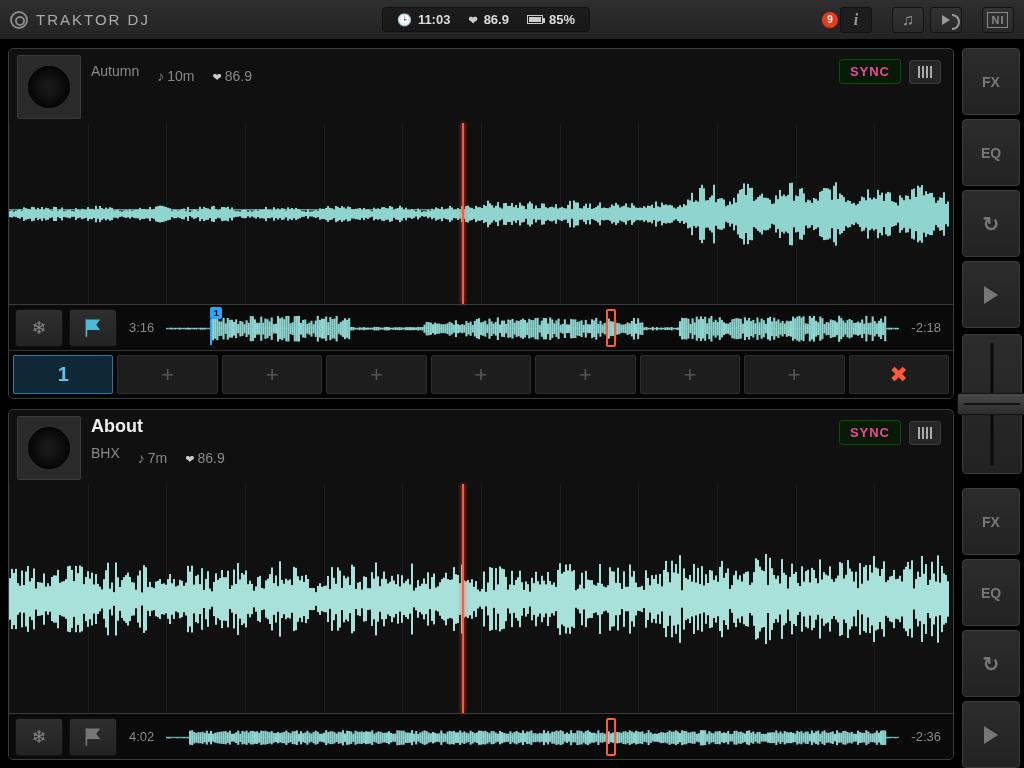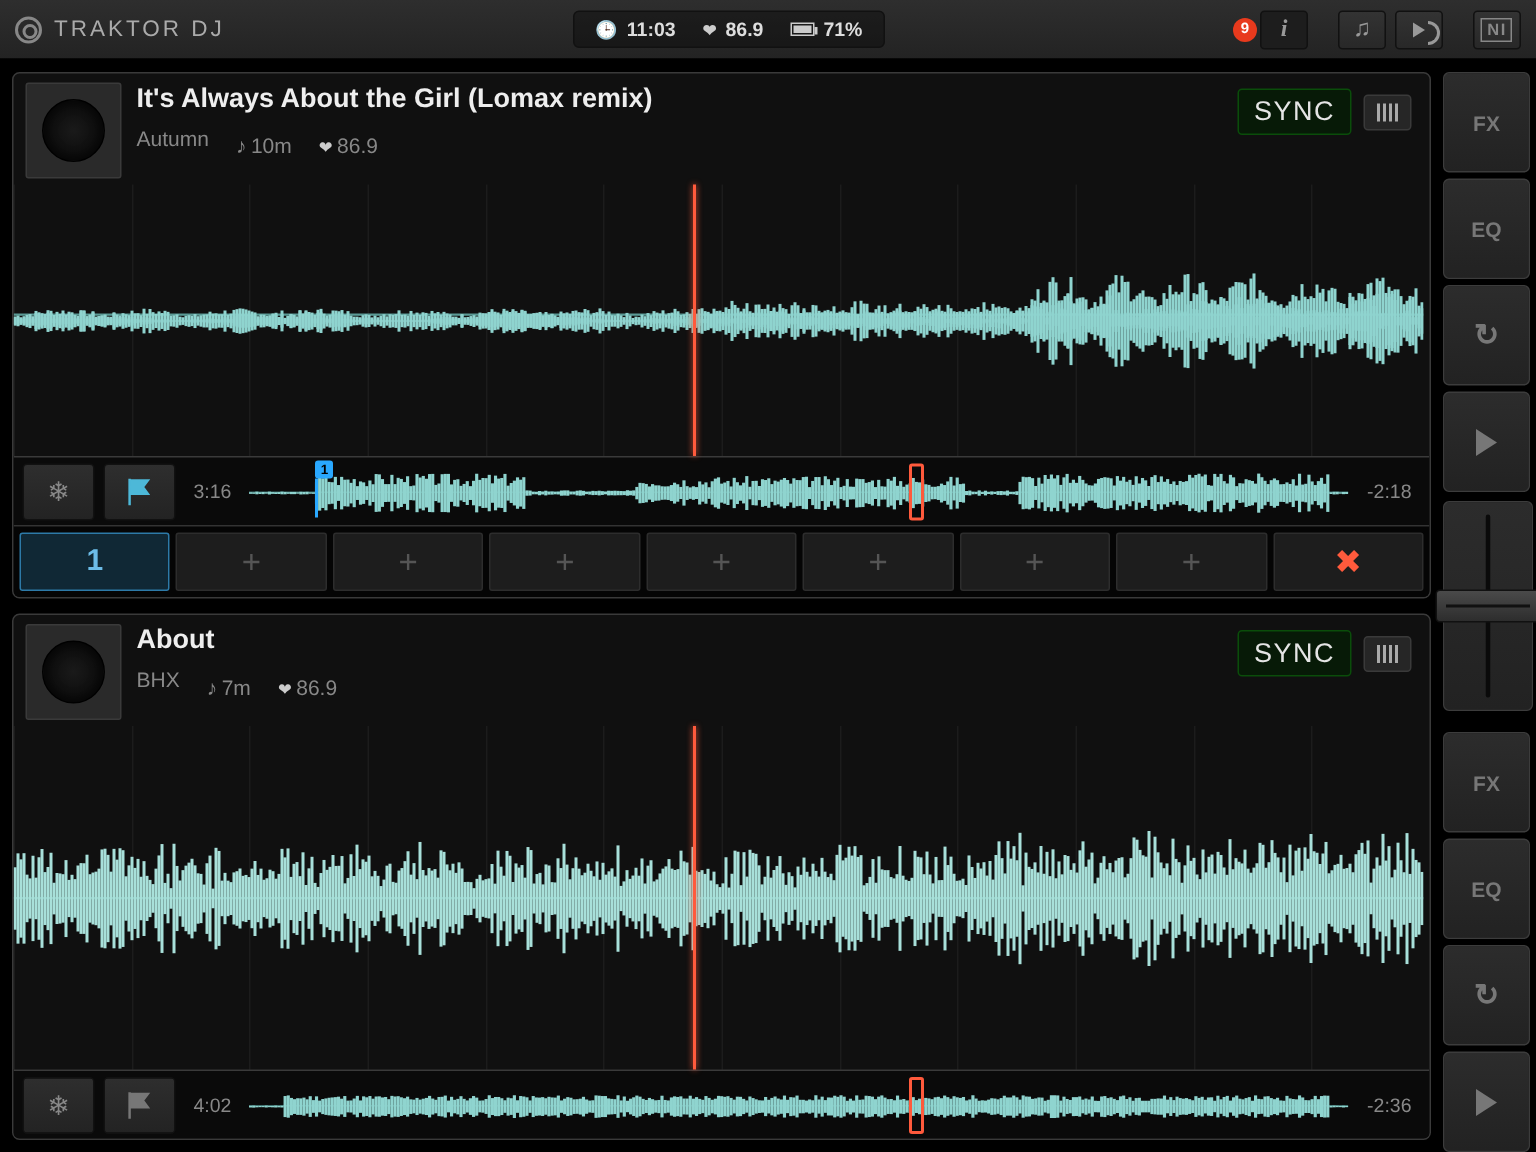--- a/index.html
+++ b/index.html
@@ -24,21 +24,21 @@
   
   .deck { flex:1; background: #101010; border: 1px solid #3a3a3a; border-radius: 5px; display:flex; flex-direction:column; position:relative; overflow:hidden;}
   .deck-header { height: 74px; display:flex; align-items:flex-start; padding: 6px 8px 0 8px; gap:10px; position:relative; z-index:3;}
   .cover { width: 64px; height: 64px; background: #2a2a2a; border:1px solid #3a3a3a; border-radius:2px; display:flex;align-items:center;justify-content:center;}
   .vinyl { width:42px;height:42px;border-radius:50%; background: radial-gradient(circle,#1a1a1a 0%,#0d0d0d 60%); border:1px solid #000; box-shadow: inset 0 0 8px rgba(0,0,0,0.9);}
   .track-title { font-size: 18px; font-weight:600; color:#eee; }
   .track-meta { font-size: 14px; color:#888; display:flex; align-items:center; gap:18px; margin-top:2px;}
   .track-meta .mi { display:flex;align-items:flex-end;gap:3px;margin-top:11px;}
   
   .sync-group { position:absolute; right:12px; top:10px; display:flex; gap:8px; align-items:center;}
-  .sync-btn { font-size:18px; font-weight:400; color:#e5e5e5; background:#071a07; border:1px solid #0a4d0a; padding:4px 10px; border-radius:3px; letter-spacing:1px;}
+  .sync-btn { font-size:13px; font-weight:700; color:#ec4899; background:#071a07; border:1px solid #0a4d0a; padding:4px 10px; border-radius:3px; letter-spacing:1px;}
   .bars-btn { width:32px; height:24px; background:#262626; border:1px solid #3a3a3a; border-radius:3px; display:flex;align-items:center;justify-content:center; gap:2px;}
   .bars-btn span { width:2px; height:12px; background:#aaa; }
 
   
   .wave-area { flex:1; position:relative; }
   .grid-lines { position:absolute; inset:0; display:flex; }
   .grid-lines div { flex:1; border-left:1px solid rgba(255,255,255,0.05); }
   .playhead { position:absolute; top:0; bottom:0; width:2px; background:#ff5a3c; left:48%; z-index:4; box-shadow:0 0 4px #ff5a3c;}
   .wave { position:absolute; left:0; right:0; top:50%; transform:translateY(-50%); height:70px;}
   
@@ -98,21 +98,21 @@
         <span>11:03</span>
       </div>
     <div class="status-item">
         <span class="icon i-heart"></span>
         <span>86.9</span>
       </div>
     <div class="status-item">
         <span class="i-batt">
           <span style="width:85%"></span>
         </span>
-        <span>71%</span>
+        <span>85%</span>
       </div>
   </div>
   <div style="display:flex;gap:6px;align-items:center">
     <span class="notif-badge">9</span>
     <div class="icon-btn dark">
         <span class="icon i-info"></span>
       </div>
     <div style="width:8px"></div>
     <div class="icon-btn">
         <span class="icon i-music"></span>
@@ -129,21 +129,20 @@
 
 <div class="main">
   <div class="decks">
 
     <div class="deck">
       <div class="deck-header">
         <div class="cover">
             <div class="vinyl"></div>
           </div>
         <div>
-          <div class="track-title">It's Always About the Girl (Lomax remix)</div>
           <div class="track-meta">
             <span>Autumn</span>
             <span class="mi">
                 <span class="icon i-note"></span>
                 <span>10m</span>
               </span>
             <span class="mi">
                 <span class="icon i-heart"></span>
                 <span>86.9</span>
               </span>

